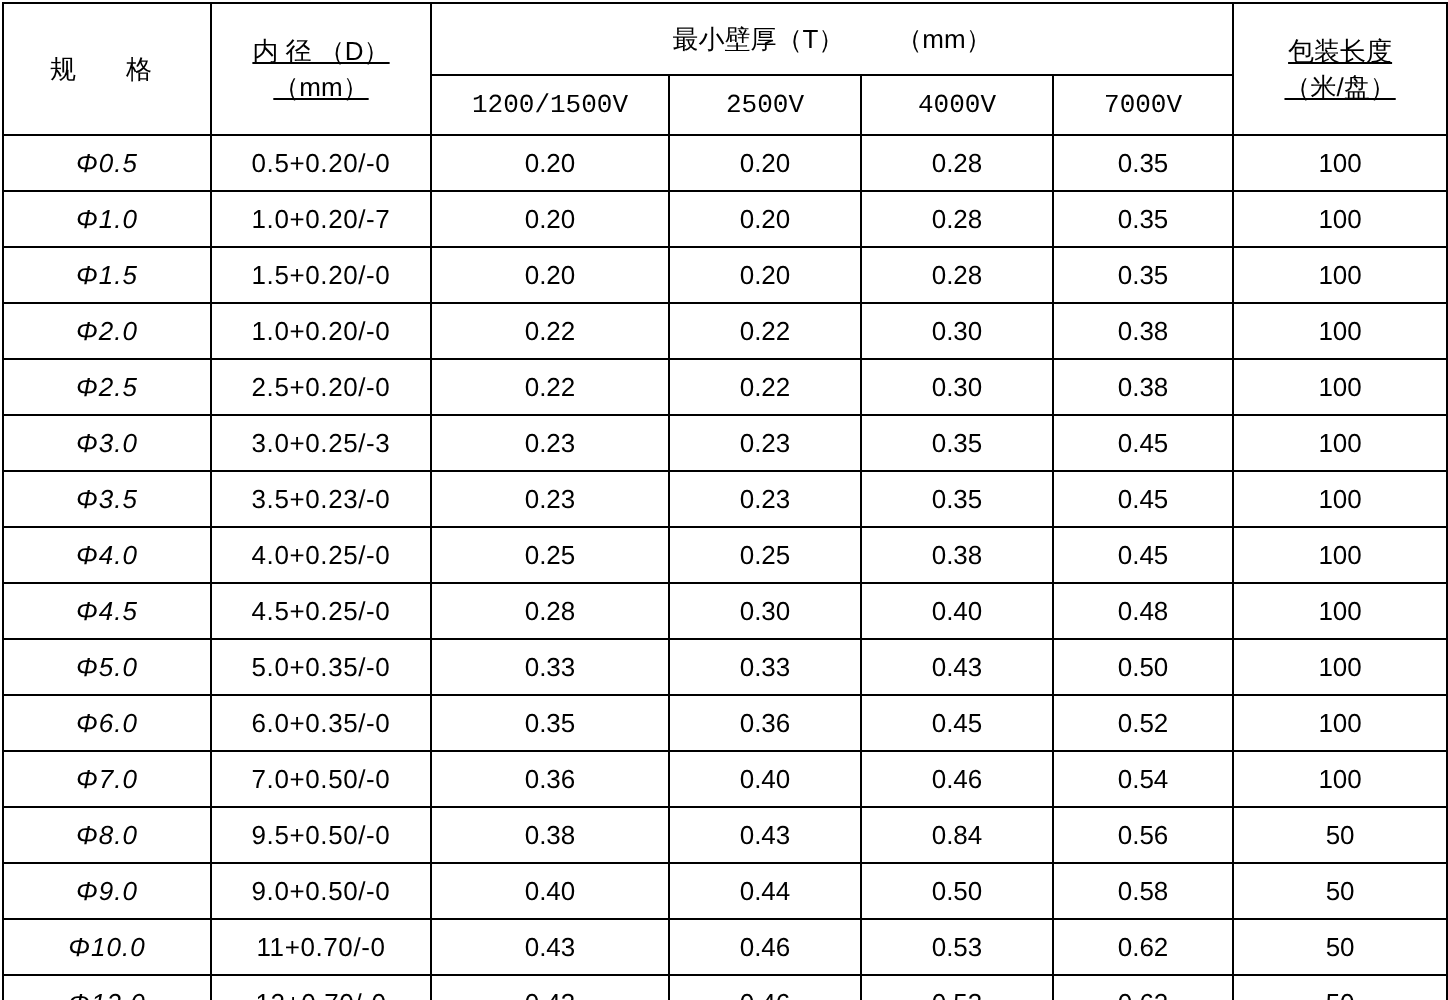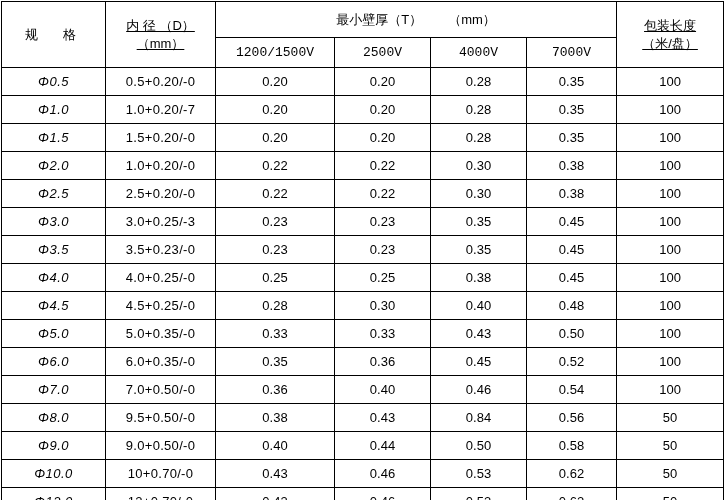--- a/index.html
+++ b/index.html
@@ -219,21 +219,21 @@
         <td class="cell-spec">Φ9.0</td>
         <td class="cell-inner">9.0+0.50/-0</td>
         <td>0.40</td>
         <td>0.44</td>
         <td>0.50</td>
         <td>0.58</td>
         <td>50</td>
       </tr>
       <tr class="r-body">
         <td class="cell-spec">Φ10.0</td>
-        <td class="cell-inner">10+0.70/-0</td>
+        <td class="cell-inner">11+0.70/-0</td>
         <td>0.43</td>
         <td>0.46</td>
         <td>0.53</td>
         <td>0.62</td>
         <td>50</td>
       </tr>
       <tr class="r-body">
         <td class="cell-spec">Φ12.0</td>
         <td class="cell-inner">12+0.70/-0</td>
         <td>0.43</td>

